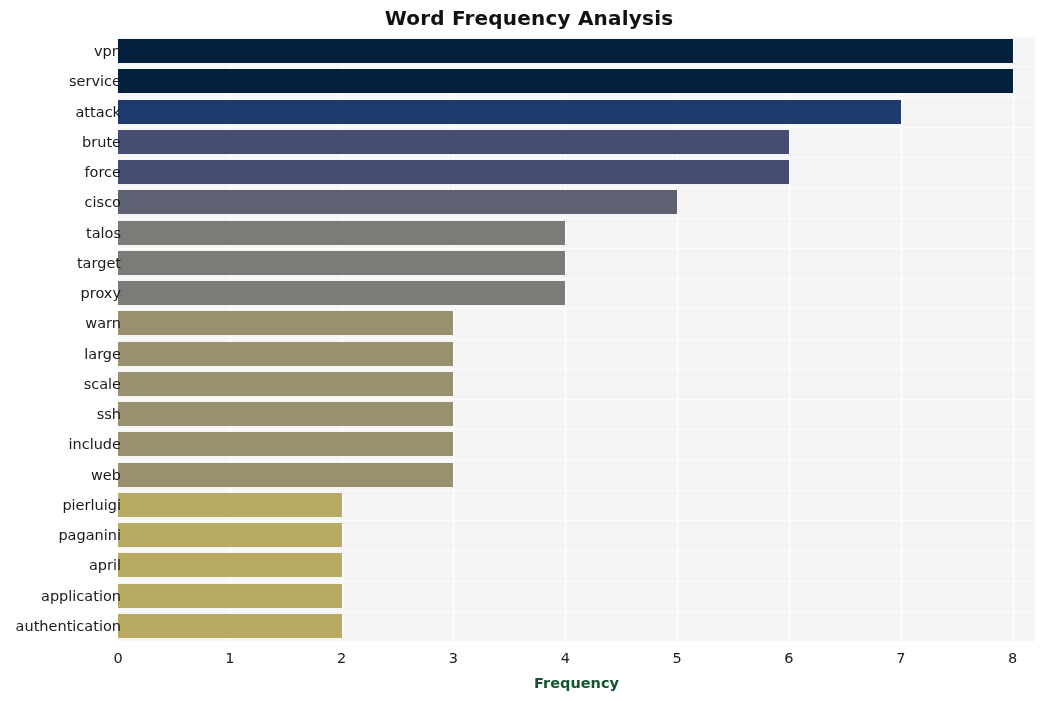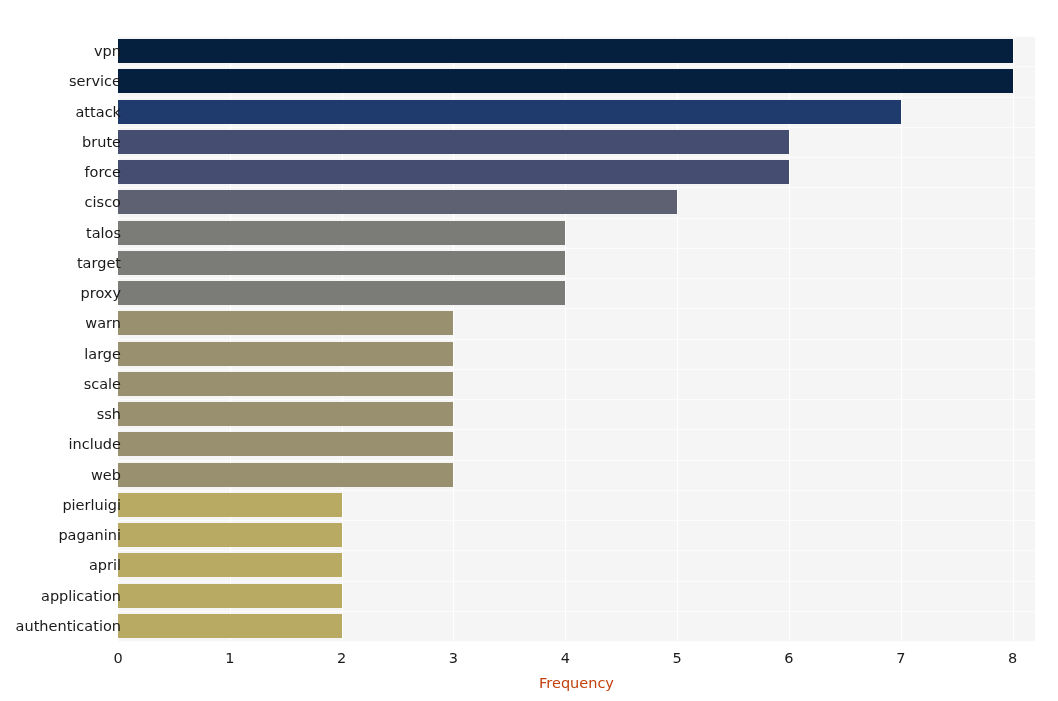--- a/index.html
+++ b/index.html
@@ -90,28 +90,30 @@
     width: 917px;
     height: 22px;
   }
   #xaxis-label {
     position: absolute;
     left: 118px;
     top: 675px;
     width: 917px;
     text-align: center;
     font-size: 14.5px;
-    color: #c2410c;
+    color: #14532d;
+    font-weight: bold;
   }
 </style>
 </head>
 <body>
 
 <div id="figure">
 
+  <div id="chart-title">Word Frequency Analysis</div>
 
   <div id="plot-area">
     <div id="gridlines-h">
         <div class="gridline-h" style="top: 0px;"></div>
         <div class="gridline-h" style="top: 30.25px;"></div>
         <div class="gridline-h" style="top: 60.5px;"></div>
         <div class="gridline-h" style="top: 90.75px;"></div>
         <div class="gridline-h" style="top: 121px;"></div>
         <div class="gridline-h" style="top: 151.25px;"></div>
         <div class="gridline-h" style="top: 181.5px;"></div>

